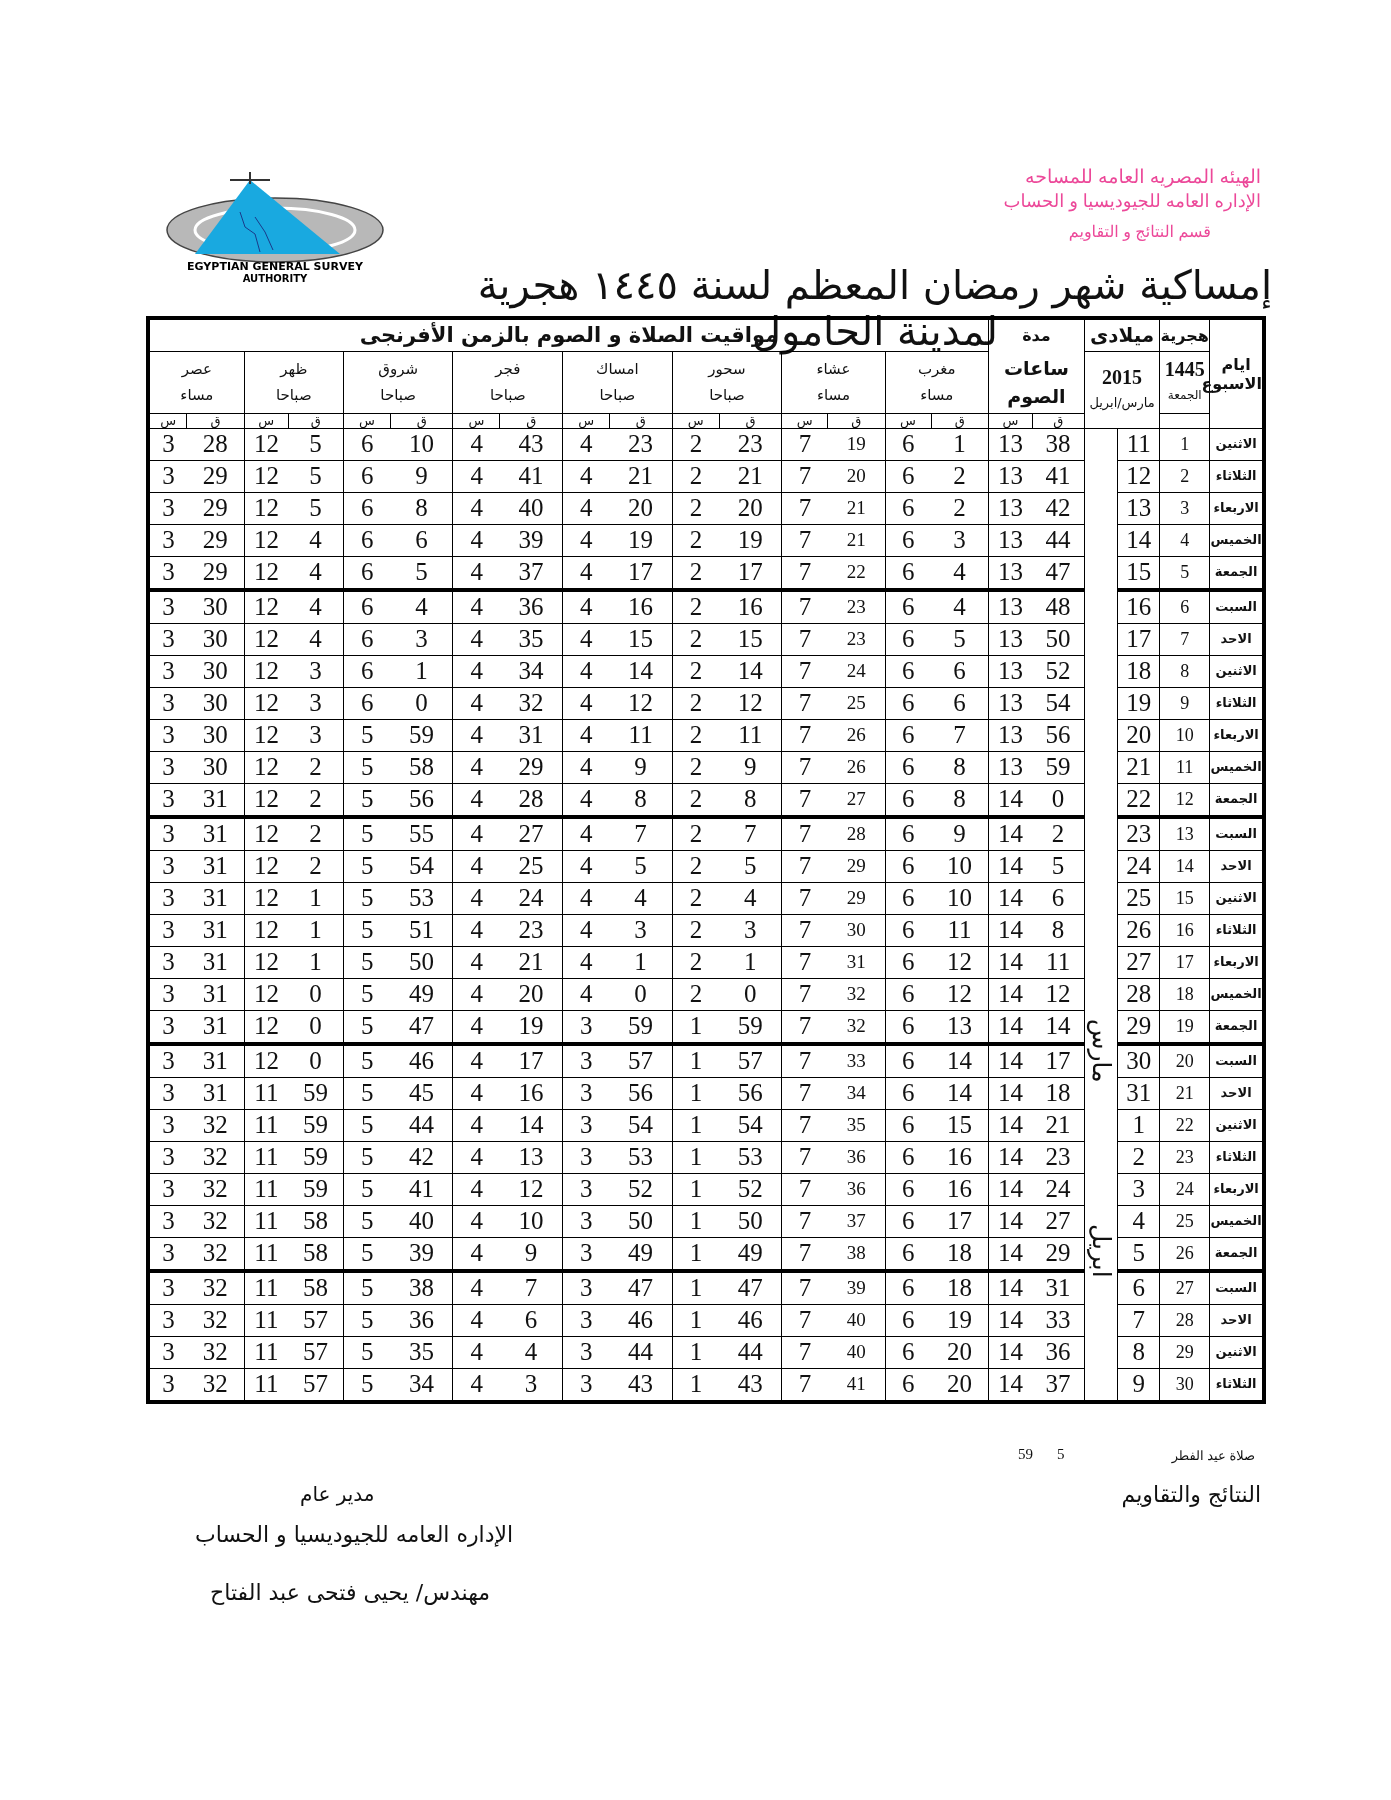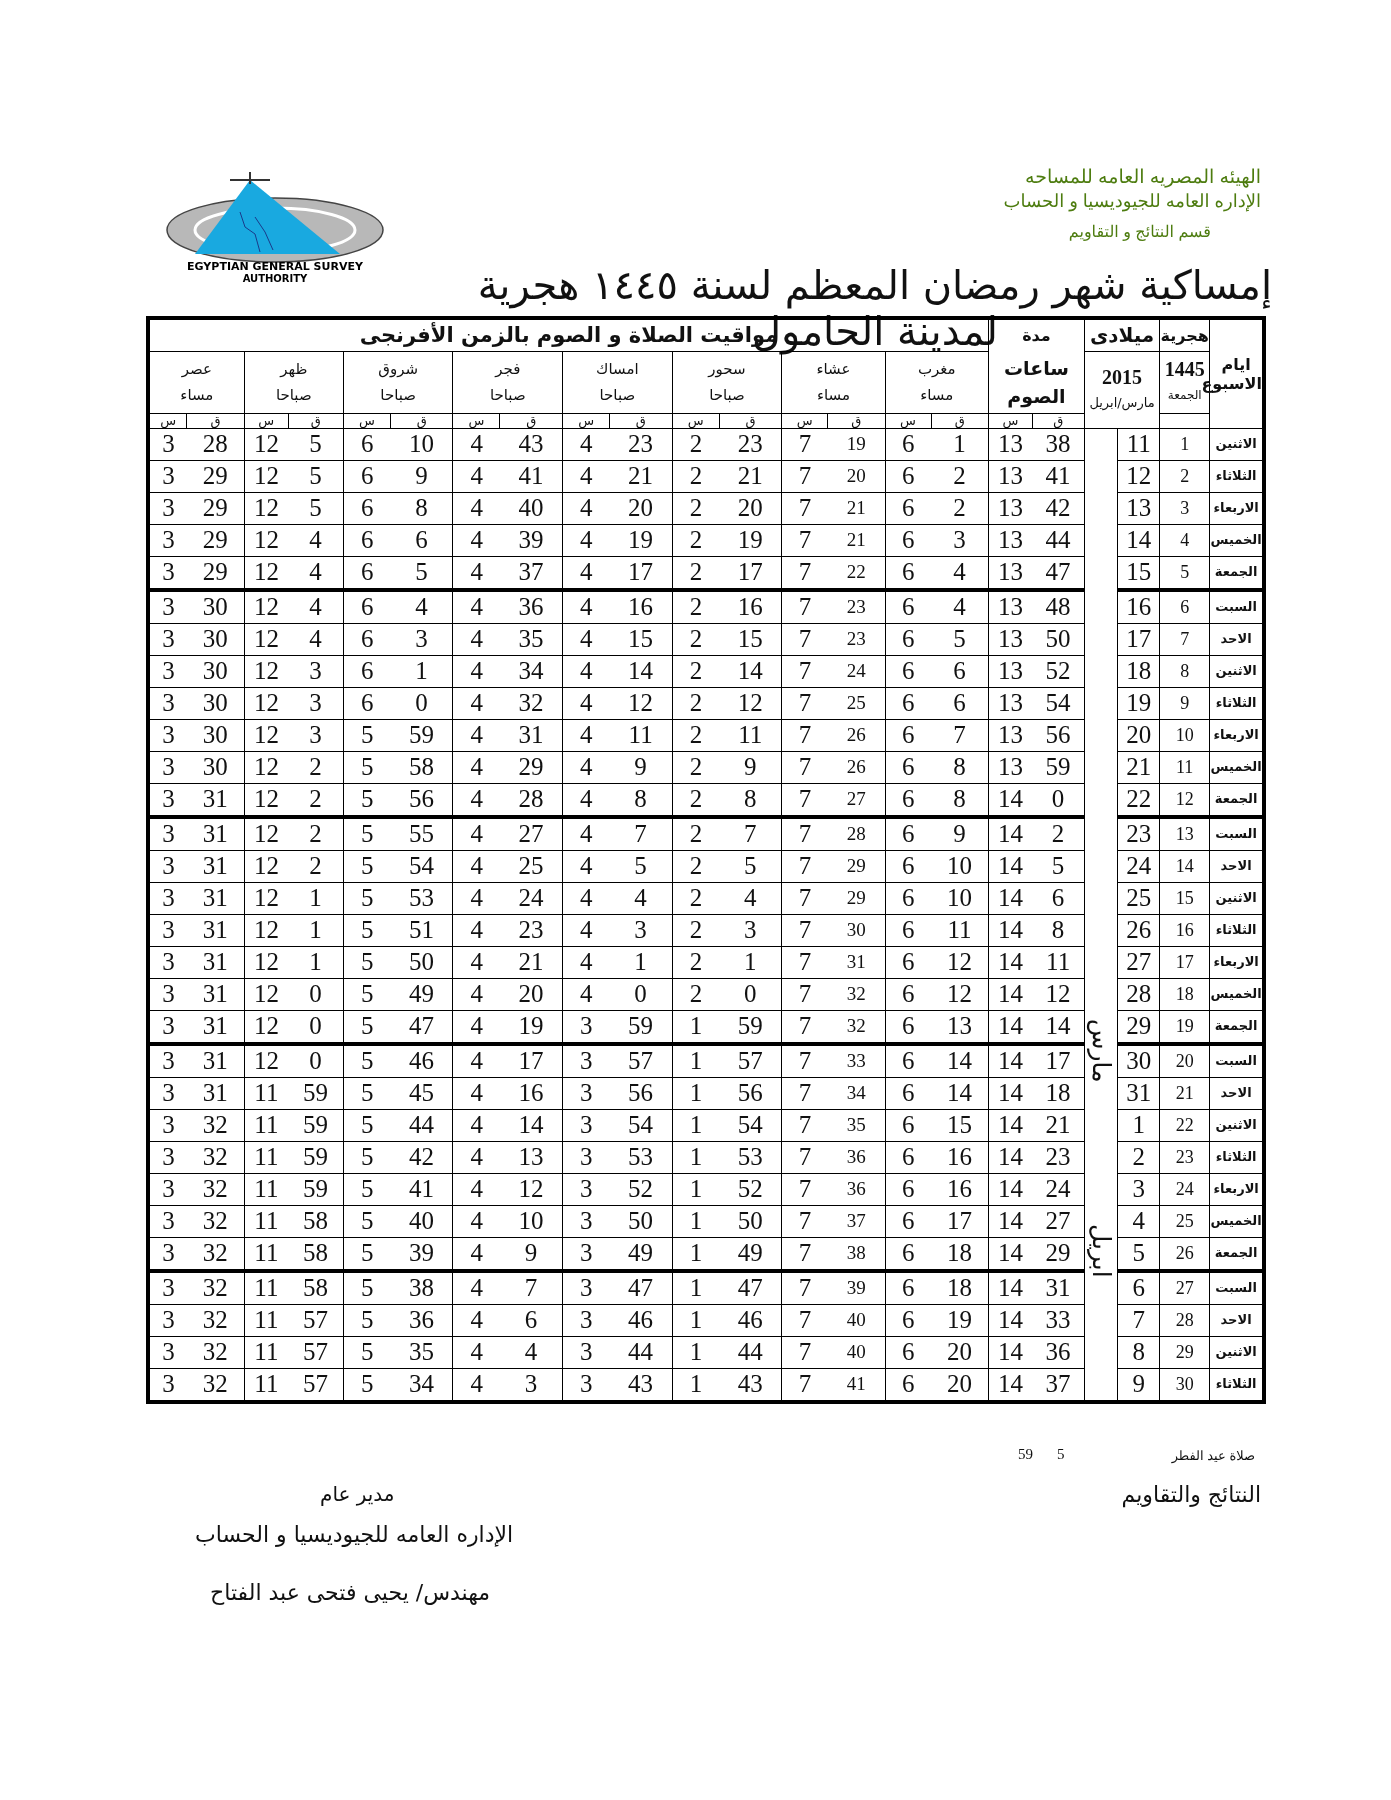--- a/index.html
+++ b/index.html
@@ -1,19 +1,19 @@
 <!DOCTYPE html>
 <html><head>
 <meta charset="utf-8">
 <style>
   html, body { margin:0; padding:0; background:#ffffff; }
   body { width:1391px; height:1800px; position:relative; overflow:hidden;
          font-family:"DejaVu Sans", sans-serif; color:#111; }
   .abs { position:absolute; }
-  .org { right:126px; text-align:center; direction:rtl; font-family:"Liberation Sans", sans-serif; color:#4d7c0f; }
+  .org { right:126px; text-align:center; direction:rtl; font-family:"Liberation Sans", sans-serif; color:#ec4899; }
   #org1 { top:165px; right:130px; font-size:19px; }
   #org2 { top:190px; right:130px; font-size:18px; }
   #org3 { top:222px; right:180px; font-size:16px; }
   #title { top:262px; left:465px; width:820px; text-align:center; font-size:40px; direction:rtl;
            font-family:"DejaVu Sans", sans-serif; }
   #logo { left:155px; top:172px; width:240px; height:110px; }
 
   table.grid { position:absolute; left:146px; top:316px; width:1120px; border-collapse:collapse;
                border:4px solid #000; direction:rtl; table-layout:fixed; }
   table.grid td { border:1.5px solid #000; padding:0; text-align:center; vertical-align:middle;
@@ -28,21 +28,21 @@
   tr.wk td { border-top:4px solid #000; }
   td.noR { border-right:none !important; }
   td.noL { border-left:none !important; }
   td.monthcell { border-top:none !important; border-bottom:none !important; font-family:"DejaVu Sans", sans-serif; font-size:16px; }
   .vert { writing-mode:vertical-rl; display:inline-block; }
 
   #eid-label { top:1448px; right:136px; font-size:13px; direction:rtl; font-family:"Liberation Sans", sans-serif; }
   #eid-h { top:1446px; left:1057px; font-size:15px; font-family:"Liberation Serif", serif; }
   #eid-m { top:1446px; left:1018px; font-size:15px; font-family:"Liberation Serif", serif; }
   #sig-left { top:1482px; right:130px; font-size:22px; direction:rtl; font-family:"DejaVu Sans", sans-serif; }
-  #sig-r1 { top:1482px; left:320px; font-size:20px; direction:rtl; }
+  #sig-r1 { top:1482px; left:300px; font-size:20px; direction:rtl; }
   #sig-r2 { top:1522px; left:195px; font-size:22px; direction:rtl; }
   #sig-r3 { top:1580px; left:210px; font-size:22px; direction:rtl; }
 </style>
 </head>
 <body>
 
 <svg id="logo" class="abs" viewBox="0 0 240 110">
   <ellipse cx="120" cy="58" rx="108" ry="32" fill="#b8b8b8" stroke="#444" stroke-width="1.5"></ellipse>
   <ellipse cx="120" cy="58" rx="80" ry="22" fill="none" stroke="#fff" stroke-width="3"></ellipse>
   <polygon points="95,8 40,82 185,82" fill="#19a9e0"></polygon>

